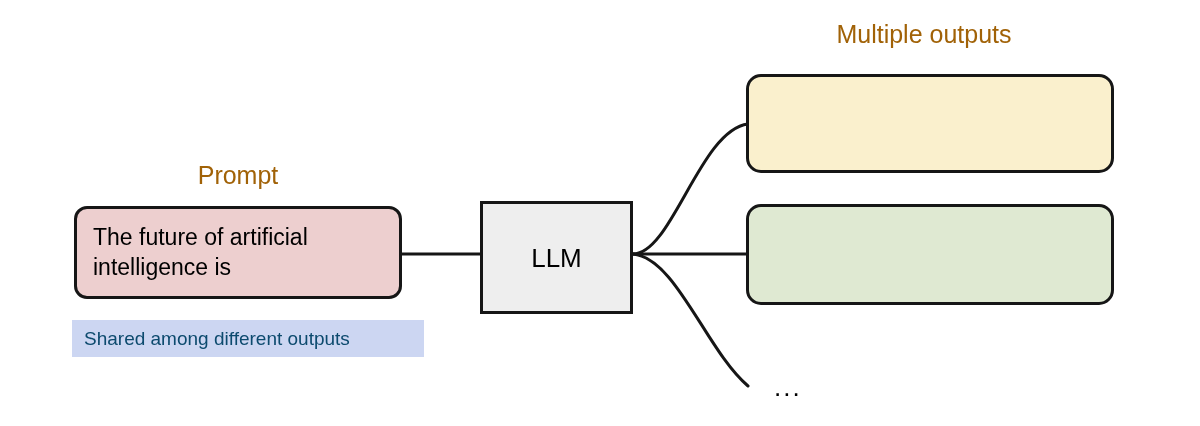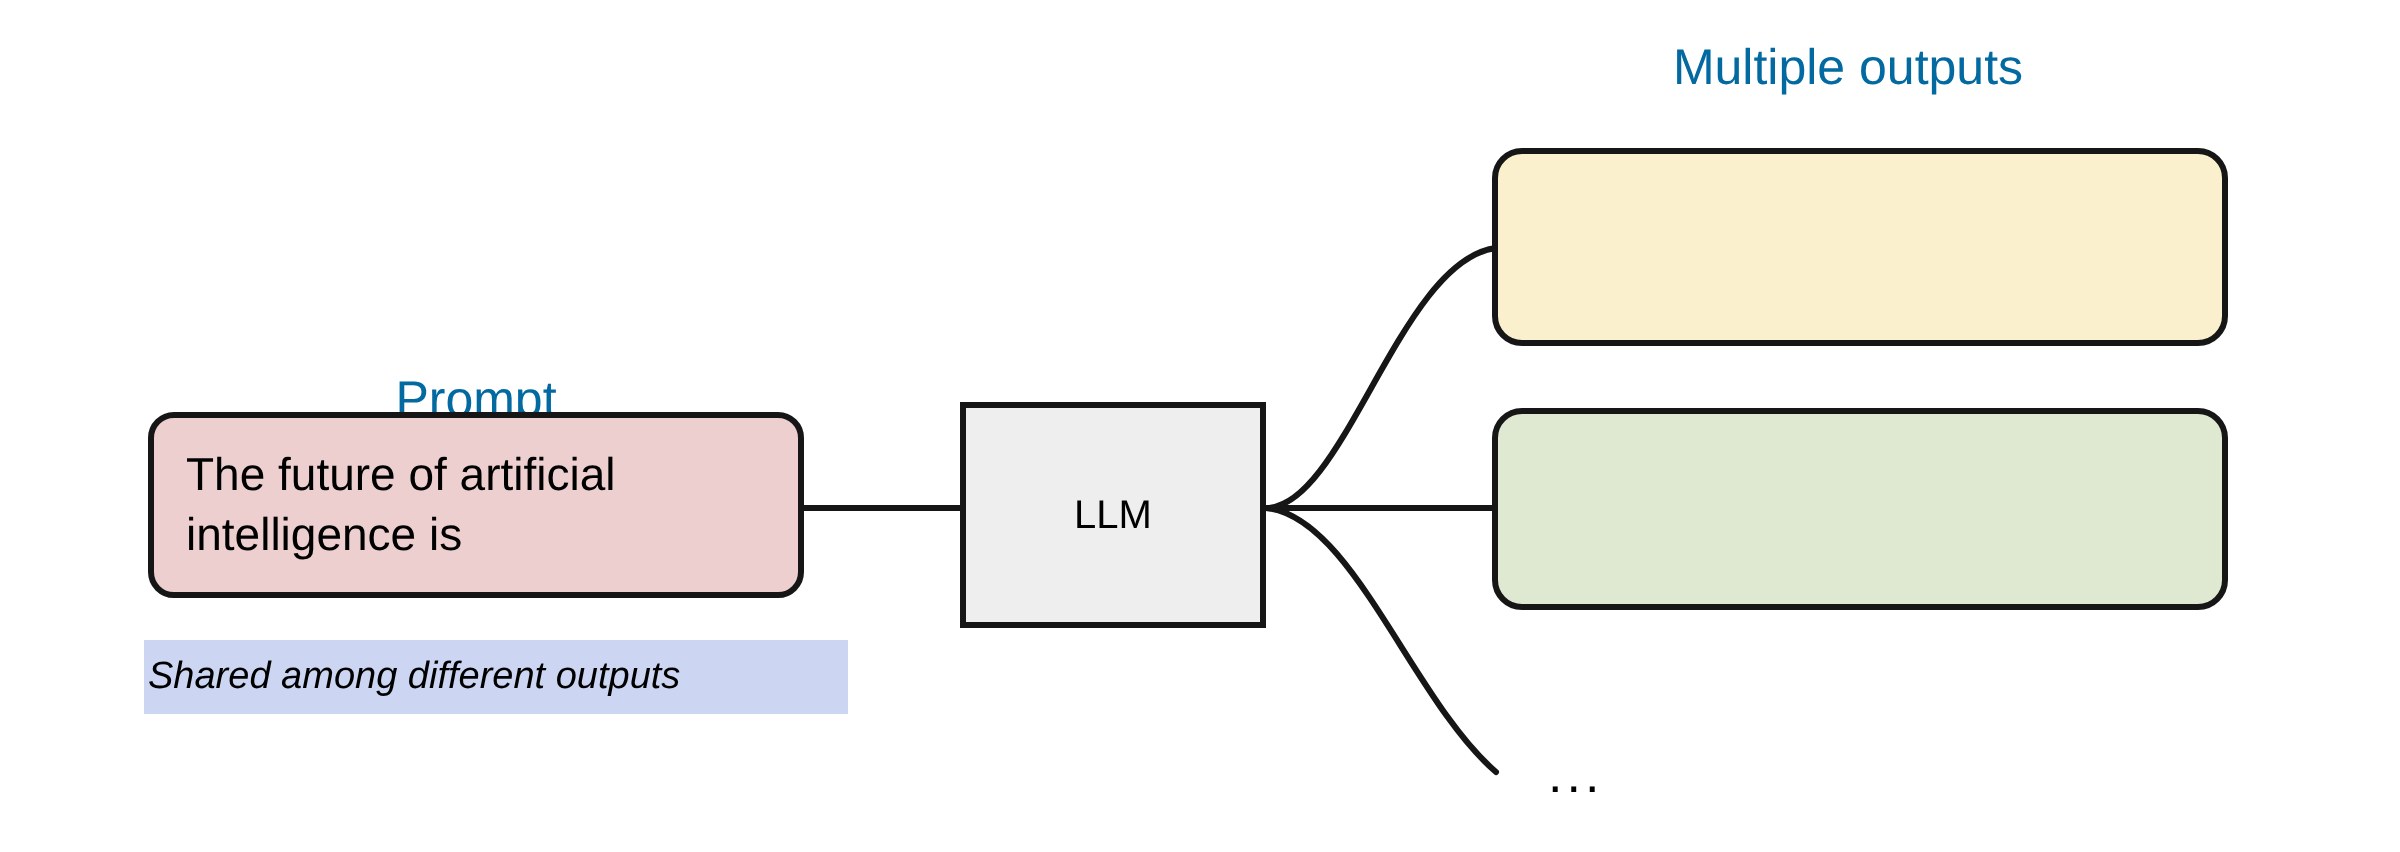--- a/index.html
+++ b/index.html
@@ -15,29 +15,28 @@
     position: relative;
     width: 1200px;
     height: 426px;
     background: #ffffff;
     overflow: hidden;
   }
   .lbl {
     position: absolute;
     font-size: 25px;
     line-height: 1;
-    color: #0369a1;
+    color: #a16207;
     white-space: nowrap;
     text-align: center;
   }
   #prompt-label {
     left: 128px;
     top: 163px;
     width: 220px;
-    margin-top: 25px;
   }
   #outputs-label {
     left: 814px;
     top: 22px;
     width: 220px;
   }
   .node {
     position: absolute;
     box-sizing: border-box;
     border: 3px solid #161616;
@@ -66,21 +65,21 @@
     top: 201px;
     width: 153px;
     height: 113px;
     border-radius: 0;
     background: #eeeeee;
     display: flex;
     align-items: center;
     justify-content: center;
   }
   #llm-text {
-    font-size: 20px;
+    font-size: 26px;
     line-height: 1;
     color: #000000;
   }
   #output-box-1 {
     left: 746px;
     top: 74px;
     width: 368px;
     height: 99px;
     border-radius: 15px;
     background: #faf0cd;
@@ -98,23 +97,22 @@
     left: 72px;
     top: 320px;
     width: 352px;
     height: 37px;
     background: #ccd6f2;
     display: flex;
     align-items: center;
   }
   #shared-note-text {
     font-size: 19px;
-    font-style: italic;
-    color: #000000;
-    padding-left: 2px;
+    color: #0c4a6e;
+    padding-left: 12px;
     line-height: 1;
   }
   #ellipsis {
     position: absolute;
     left: 774px;
     top: 374px;
     font-size: 26px;
     letter-spacing: 2px;
     line-height: 1;
     color: #000000;

